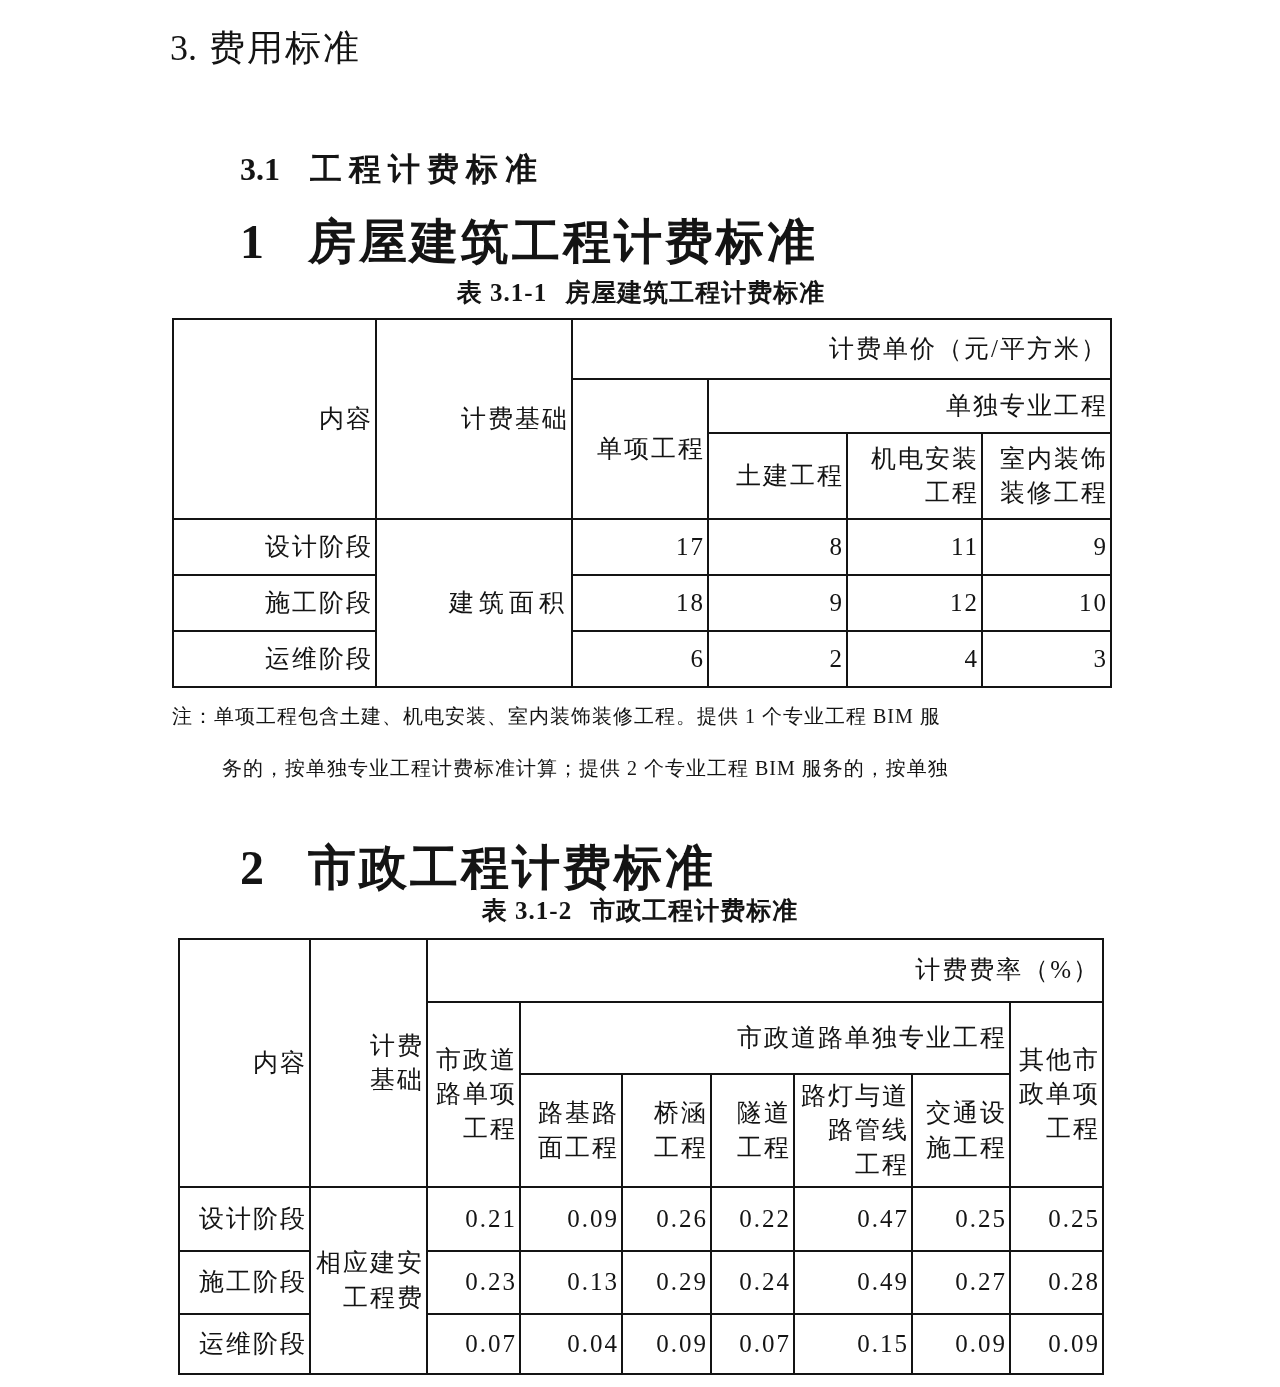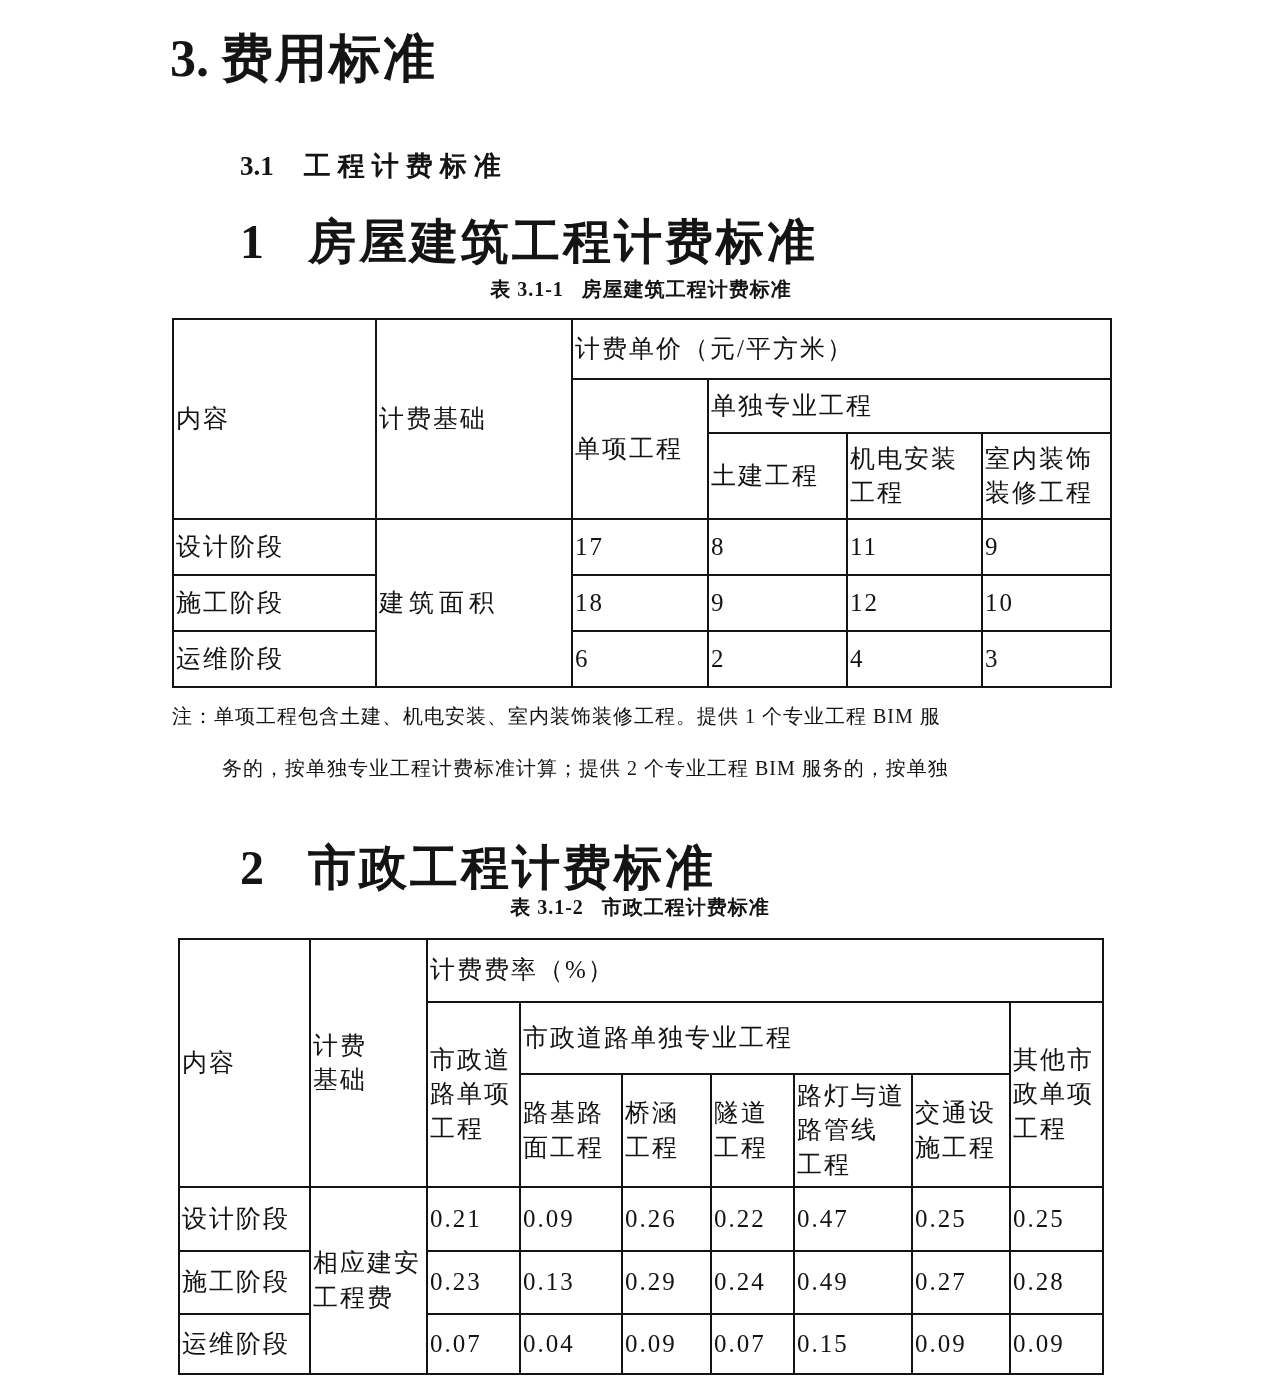--- a/index.html
+++ b/index.html
@@ -5,42 +5,42 @@
   * { margin:0; padding:0; box-sizing:border-box; }
   html,body { background:#ffffff; }
   body {
     width:1280px; height:1387px; position:relative;
     font-family:"Liberation Serif","DejaVu Serif",serif;
     color:#141414;
   }
   .abs { position:absolute; }
 
   
-  .h1 { left:170px; top:24px; font-size:52px; font-weight:bold; letter-spacing:2px; }
+  .h1 { left:170px; top:24px; font-size:36px; font-weight:normal; letter-spacing:2px; }
   .h1 .num { margin-right:12px; letter-spacing:0; }
-  .h-sec { left:240px; top:148px; font-size:27px; font-weight:bold;text-align:center; }
+  .h-sec { left:240px; top:148px; font-size:32px; font-weight:bold;text-align:center; }
   .h-sec .num { margin-right:30px; letter-spacing:0; }
   .h-sec .txt { letter-spacing:7px; }
   .h-sub { font-size:48px; font-weight:bold; left:240px;font-family:Liberation Serif, serif; }
   .h-sub .num { margin-right:44px; letter-spacing:0; }
   .h-sub .txt { letter-spacing:3px; }
   .h-sub1 { top:210px; }
   .h-sub2 { top:836px; }
 
   
-  .caption { font-size:20px; font-weight:bold; text-align:center; letter-spacing:1px; }
+  .caption { font-size:25px; font-weight:bold; text-align:center; letter-spacing:1px; }
   .caption .cap-label { margin-right:18px; }
   .caption1 { left:172px; top:276px; width:938px; }
   .caption2 { left:178px; top:894px; width:924px; }
 
   
   table { border-collapse:collapse; table-layout:fixed; }
   td {
     border:2px solid #141414;
-    text-align:left; vertical-align:middle;
+    text-align:right; vertical-align:middle;
     font-size:25px; line-height:1.38;
     letter-spacing:2px;
     white-space:pre-line;
     padding:0 2px;
     overflow:hidden;
   }
   .t1 { left:172px; top:318px; width:938px; }
   .t2 { left:178px; top:938px; width:924px; }
   .basis-cell { letter-spacing:5px; }
 

